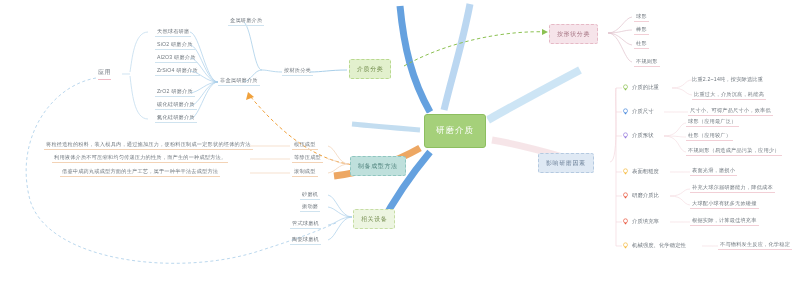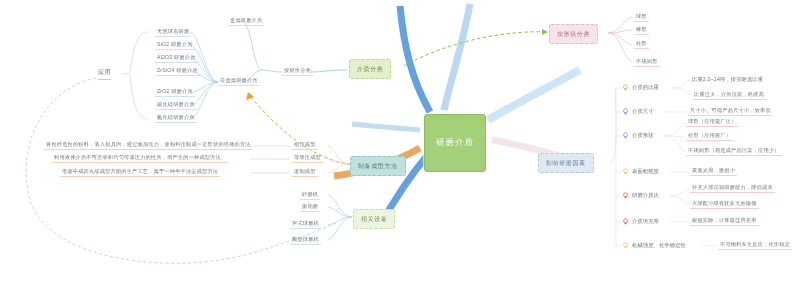--- a/index.html
+++ b/index.html
@@ -48,21 +48,21 @@
 
   
   .root {
     position: absolute;
     background: #a5d07a;
     border: .8px solid #8dbe60;
     border-radius: 3px;
     color: #ffffff;
     font-size: 8.5px;
     letter-spacing: 1px;
-    padding: 22px 11px;
+    padding: 10px 11px;
     text-align: center;
     box-shadow: 0 0 0 1px rgba(255,255,255,.6);
   }
   
   .box {
     position: absolute;
     font-size: 6px;
     letter-spacing: .6px;
     padding: 4.5px 7px;
     border-radius: 2.5px;

